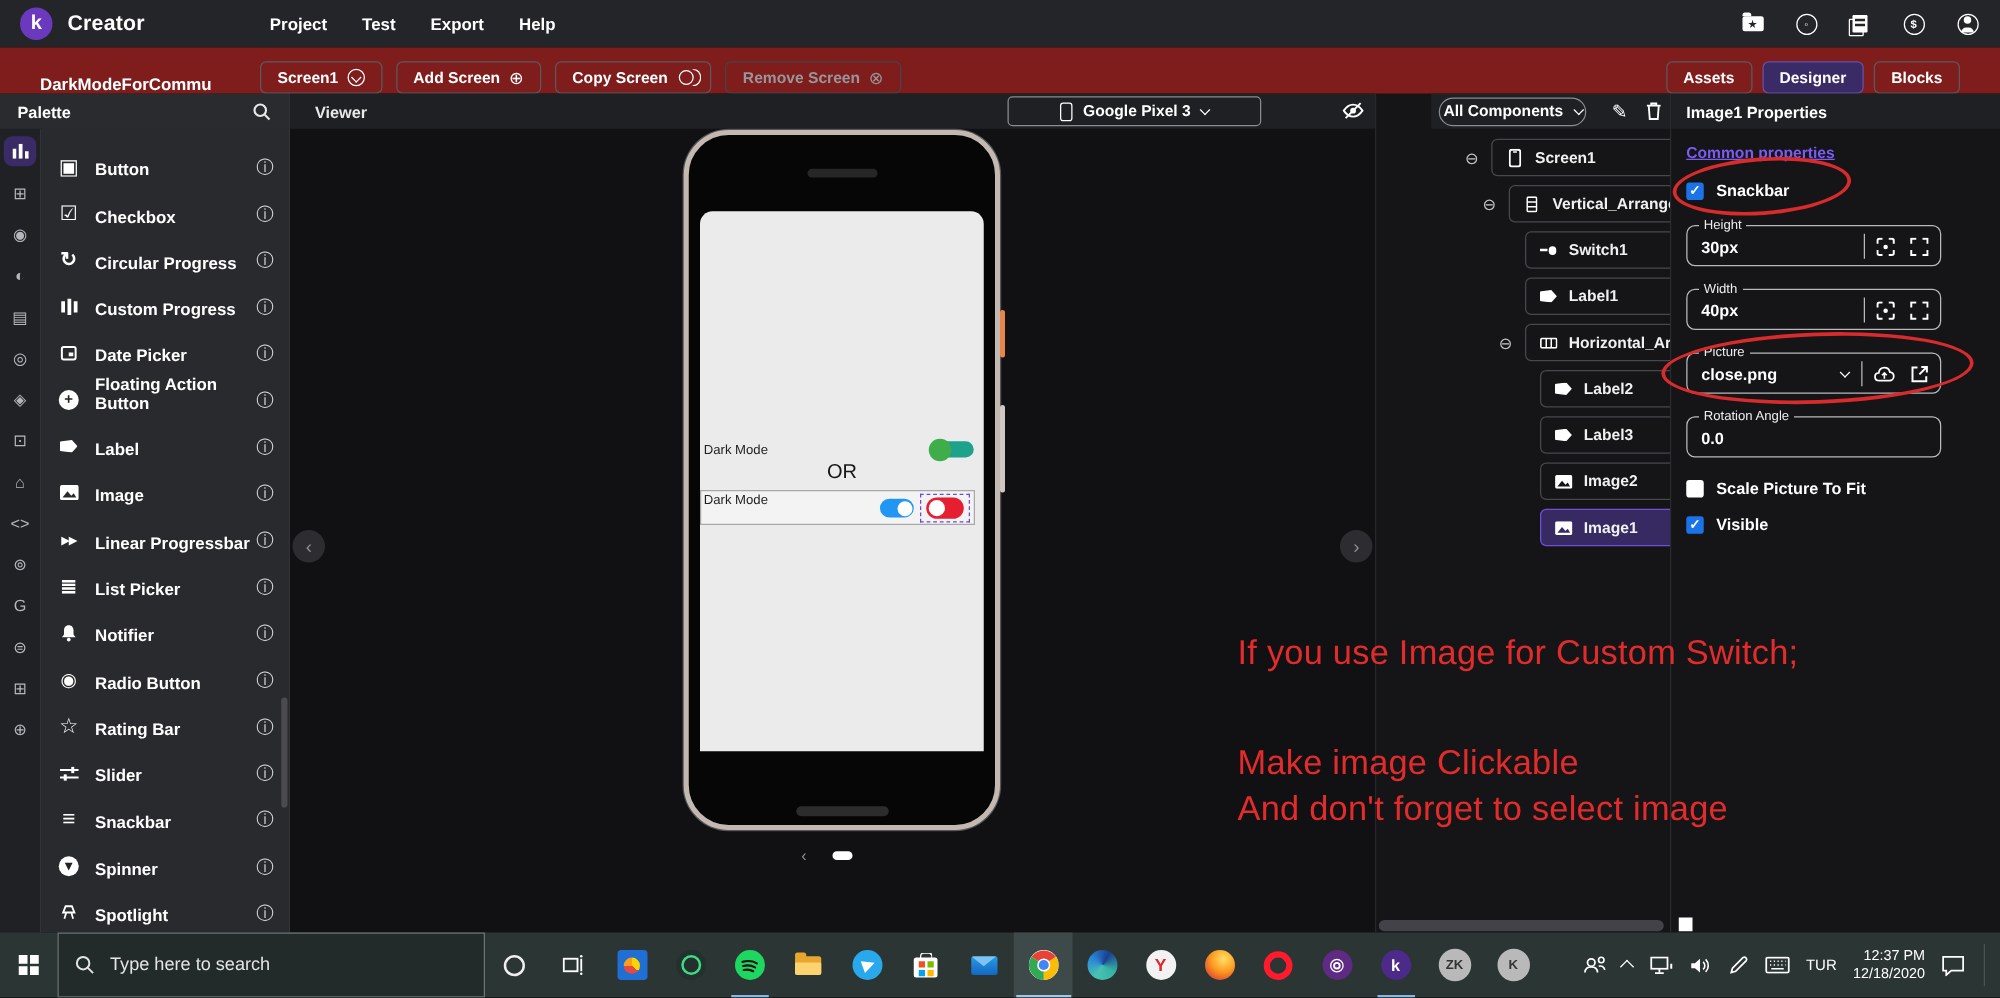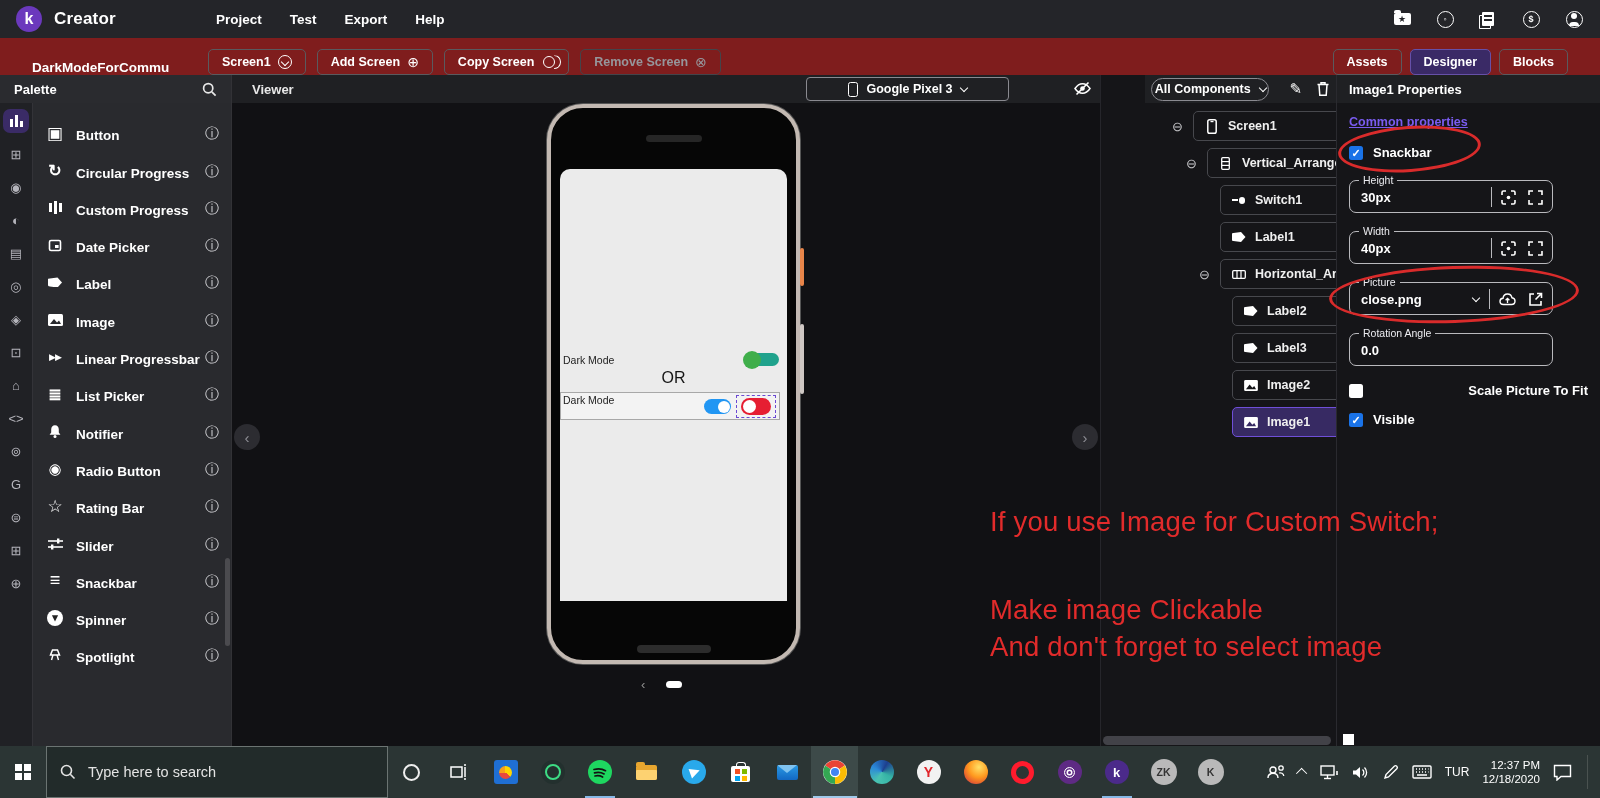--- a/index.html
+++ b/index.html
@@ -295,39 +295,51 @@
           <span class="cat">⊞</span>
           <span class="cat">⊕</span>
         </div>
         <div class="plist">
           <div class="p-row">
               <span class="p-ic i-button"></span>
               <span class="p-label">Button</span>
               <span class="p-info"></span>
             </div>
           <div class="p-row">
+              <span class="p-ic i-checkbox"></span>
+              <span class="p-label">Checkbox</span>
+              <span class="p-info"></span>
+            </div>
+          <div class="p-row">
               <span class="p-ic i-circ"></span>
               <span class="p-label">Circular Progress</span>
               <span class="p-info"></span>
             </div>
           <div class="p-row">
               <span class="p-ic">
                 <span class="bar3"></span>
               </span>
               <span class="p-label">Custom Progress</span>
               <span class="p-info"></span>
             </div>
           <div class="p-row">
               <span class="p-ic">
                 <svg class="ic" width="14" height="14" viewBox="0 0 14 14">
                   <rect x="1.5" y="2.5" width="11" height="10" rx="1.5" fill="none" stroke="#fff" stroke-width="1.6"></rect>
                   <rect x="7" y="7" width="3.6" height="3" fill="#fff"></rect>
                 </svg>
               </span>
               <span class="p-label">Date Picker</span>
+              <span class="p-info"></span>
+            </div>
+          <div class="p-row">
+              <span class="p-ic">
+                <span class="i-fab"></span>
+              </span>
+              <span class="p-label">Floating Action Button</span>
               <span class="p-info"></span>
             </div>
           <div class="p-row">
               <span class="p-ic">
                 <span class="tagshape"></span>
               </span>
               <span class="p-label">Label</span>
               <span class="p-info"></span>
             </div>
           <div class="p-row">
@@ -620,21 +632,21 @@
           </div>
         </fieldset>
 
         <fieldset class="pf">
           <legend>Rotation Angle</legend>
           <div class="pf-row">
               <span class="pf-val">0.0</span>
             </div>
         </fieldset>
 
-        <div class="cbrow" style="margin-top:17px;justify-content:space-between;">
+        <div class="cbrow" style="margin-top:17px;">
           <span class="cb un"></span>
           <span class="lbl">Scale Picture To Fit</span>
         </div>
         <div class="cbrow">
           <span class="cb checked"></span>
           <span class="lbl">Visible</span>
         </div>
 
         <div class="red-ring ring1"></div>
         <div class="red-ring ring2"></div>

